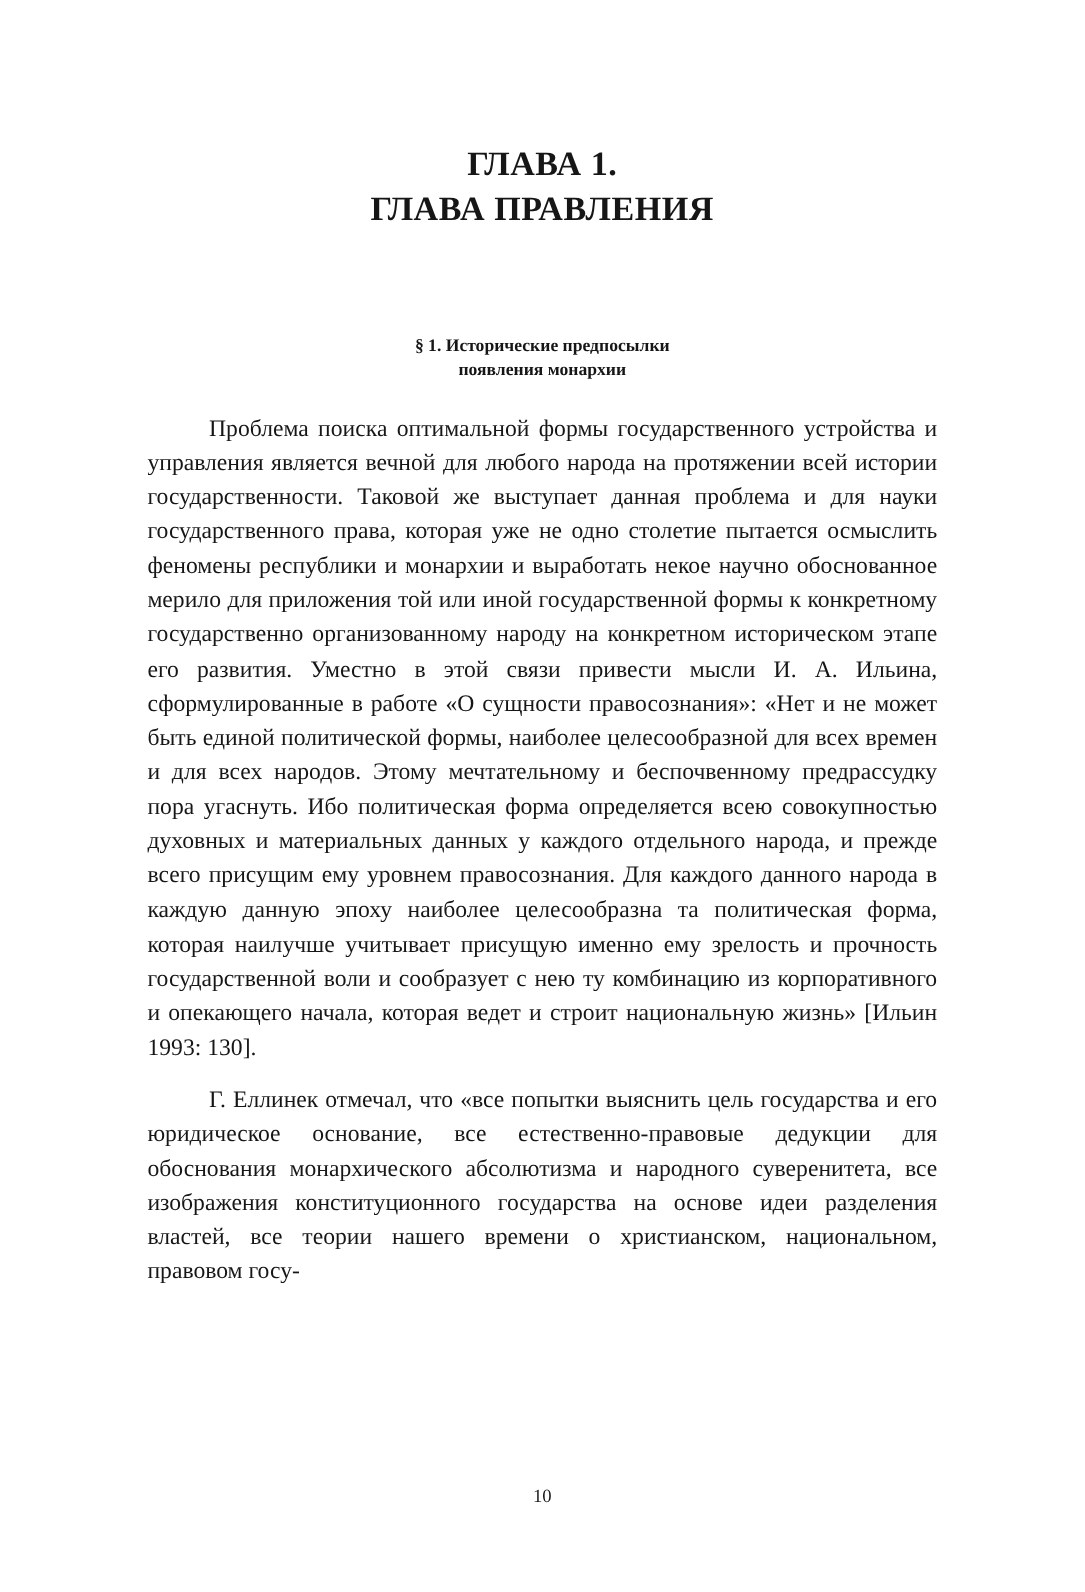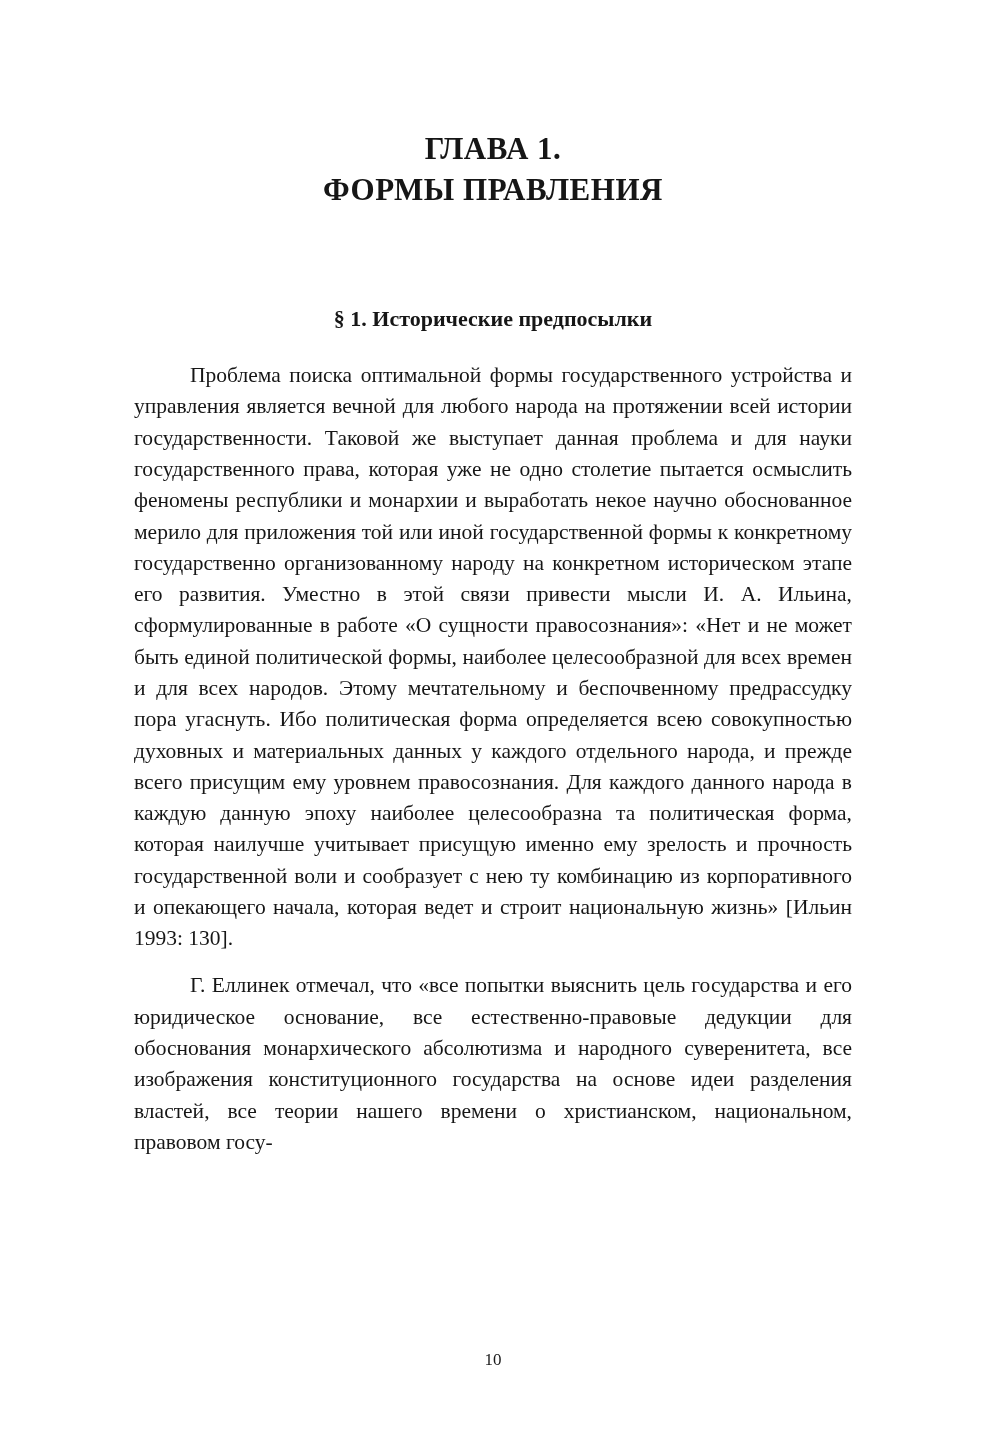--- a/index.html
+++ b/index.html
@@ -31,21 +31,21 @@
     letter-spacing: 0.5px;
     margin: 0 auto;
     width: 86%;
   }
   .chapter-title .line {
     display: block;
     white-space: nowrap;
   }
   .section-title {
     text-align: center;
-    font-size: 22px;
+    font-size: 16px;
     font-weight: bold;
     line-height: 1.35;
     margin: 94px auto 0 auto;
     width: 82%;
   }
   .section-title .line {
     display: block;
   }
   .body-text {
     margin-top: 26px;
@@ -70,25 +70,26 @@
     color: #1a1a1a;
   }
 </style>
 </head>
 <body>
 
 <div class="page">
 
   <h1 class="chapter-title">
     <span class="line">ГЛАВА 1.</span>
-    <span class="line">ФОРМЫ ПРАВЛЕНИЯ</span>
+    <span class="line">ГЛАВА ПРАВЛЕНИЯ</span>
   </h1>
 
   <h2 class="section-title">
     <span class="line">§ 1. Исторические предпосылки</span>
+    <span class="line">появления монархии</span>
   </h2>
 
   <div class="body-text">
     <p>Проблема поиска оптимальной формы государственного устройства и управления является вечной для любого народа на протяжении всей истории государственности. Таковой же выступает данная проблема и для науки государственного права, которая уже не одно столетие пытается осмыслить феномены республики и монархии и выработать некое научно обоснованное мерило для приложения той или иной государственной формы к конкретному государственно организованному народу на конкретном историческом этапе его развития. Уместно в этой связи привести мысли И. А. Ильина, сформулированные в работе «О сущности правосознания»: «Нет и не может быть единой политической формы, наиболее целесообразной для всех времен и для всех народов. Этому мечтательному и беспочвенному предрассудку пора угаснуть. Ибо политическая форма определяется всею совокупностью духовных и материальных данных у каждого отдельного народа, и прежде всего присущим ему уровнем правосознания. Для каждого данного народа в каждую данную эпоху наиболее целесообразна та политическая форма, которая наилучше учитывает присущую именно ему зрелость и прочность государственной воли и сообразует с нею ту комбинацию из корпоративного и опекающего начала, которая ведет и строит национальную жизнь» [Ильин 1993: 130].</p>
     <p>Г. Еллинек отмечал, что «все попытки выяснить цель государства и его юридическое основание, все естественно-правовые дедукции для обоснования монархического абсолютизма и народного суверенитета, все изображения конституционного государства на основе идеи разделения властей, все теории нашего времени о христианском, национальном, правовом госу-</p>
   </div>
 
   <div class="page-number">10</div>
 
 </div>

